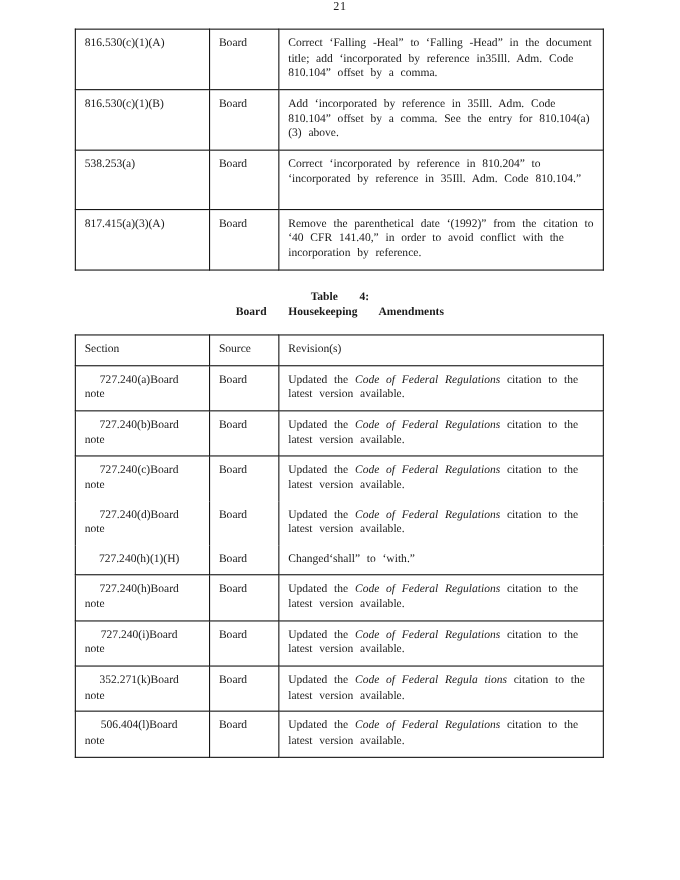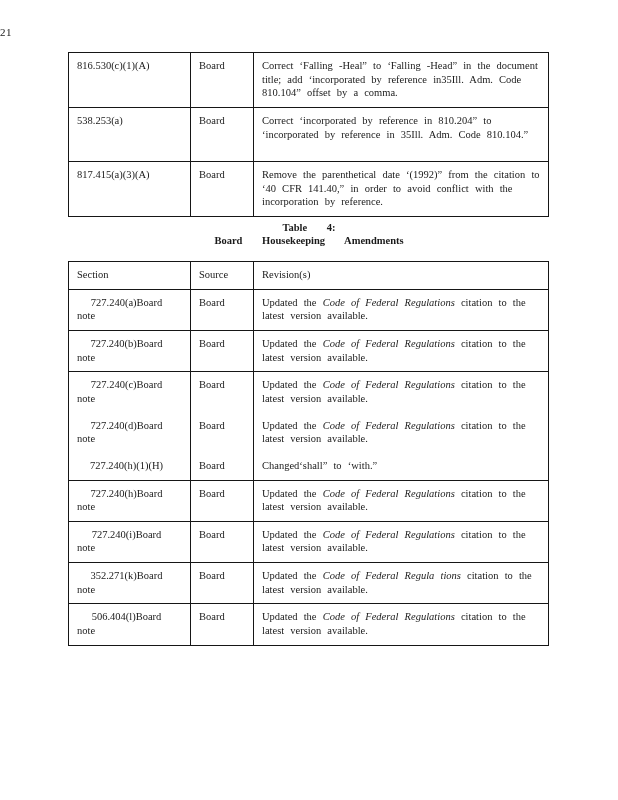--- a/index.html
+++ b/index.html
@@ -4,22 +4,21 @@
 <style>
   html,body{margin:0;padding:0;background:#ffffff;}
   body{
     width:618px;height:800px;
     font-family:"Liberation Serif","DejaVu Serif",serif;
     color:#1a1a1a;
     -webkit-font-smoothing:antialiased;
   }
   .page{position:relative;width:618px;height:800px;background:#ffffff;overflow:hidden;}
   .page-number{
-    text-align:left;
-    padding-top:26px;
+    text-align:center;
     font-size:11px;
     letter-spacing:0.5px;
   }
   table.tbl{
     border-collapse:collapse;
     table-layout:fixed;
     width:480px;
     margin-left:68px;
     font-size:10.5px;
     line-height:1.3;
@@ -36,21 +35,21 @@
   col.c3{width:295px;}
   .t1{margin-top:14px;}
   .t1 tr{height:54px;}
   .t1 td{padding-top:7px;}
   .c-rev{
     text-align:justify;
     text-align-last:left;
     word-spacing:3.5px;
   }
   .tbl-title{
-    margin-top:4px;
+    margin-top:18px;
     text-align:center;
     font-weight:bold;
     font-size:10.5px;
     line-height:1.3;
     word-spacing:17px;
   }
   .t2{margin-top:13px;}
   .t2 tr.hdr{height:26px;}
   .t2 tr.dr{height:40px;}
   .t2 tr.sr{height:26px;}
@@ -73,20 +72,25 @@
         <col class="c2">
         <col class="c3">
       </colgroup>
     <tbody>
       <tr>
         <td class="c-sec">816.530(c)(1)(A)</td>
         <td class="c-src">Board</td>
         <td class="c-rev">Correct ‘Falling -Heal” to ‘Falling -Head” in the document title; add ‘incorporated by reference in35Ill. Adm. Code 810.104” offset by a comma.</td>
       </tr>
       <tr>
+        <td class="c-sec">816.530(c)(1)(B)</td>
+        <td class="c-src">Board</td>
+        <td class="c-rev">Add ‘incorporated by reference in 35Ill. Adm. Code 810.104” offset by a comma. See the entry for 810.104(a)(3) above.</td>
+      </tr>
+      <tr>
         <td class="c-sec">538.253(a)</td>
         <td class="c-src">Board</td>
         <td class="c-rev">Correct ‘incorporated by reference in 810.204” to ‘incorporated by reference in 35Ill. Adm. Code 810.104.”</td>
       </tr>
       <tr>
         <td class="c-sec">817.415(a)(3)(A)</td>
         <td class="c-src">Board</td>
         <td class="c-rev">Remove the parenthetical date ‘(1992)” from the citation to ‘40 CFR 141.40,” in order to avoid conflict with the incorporation by reference.</td>
       </tr>
     </tbody>

